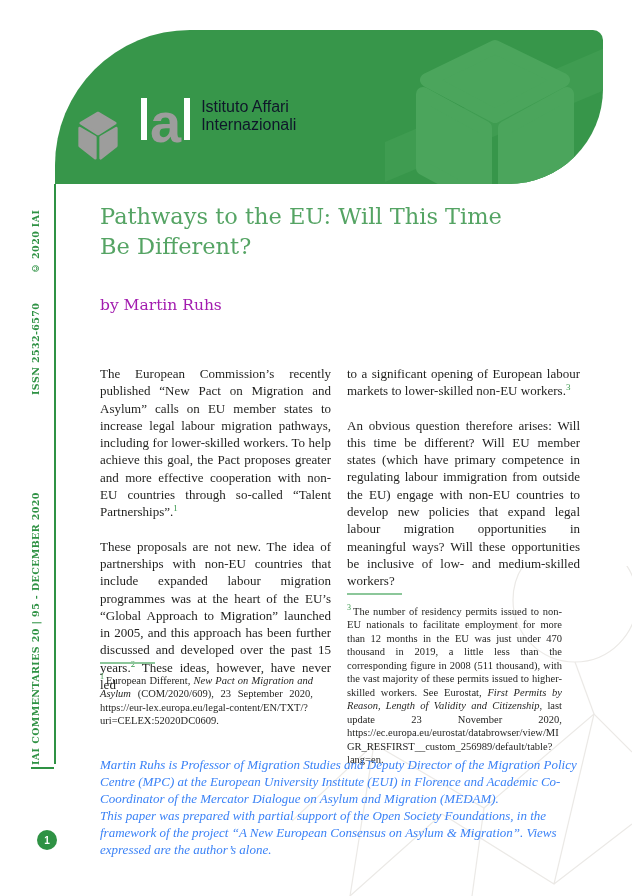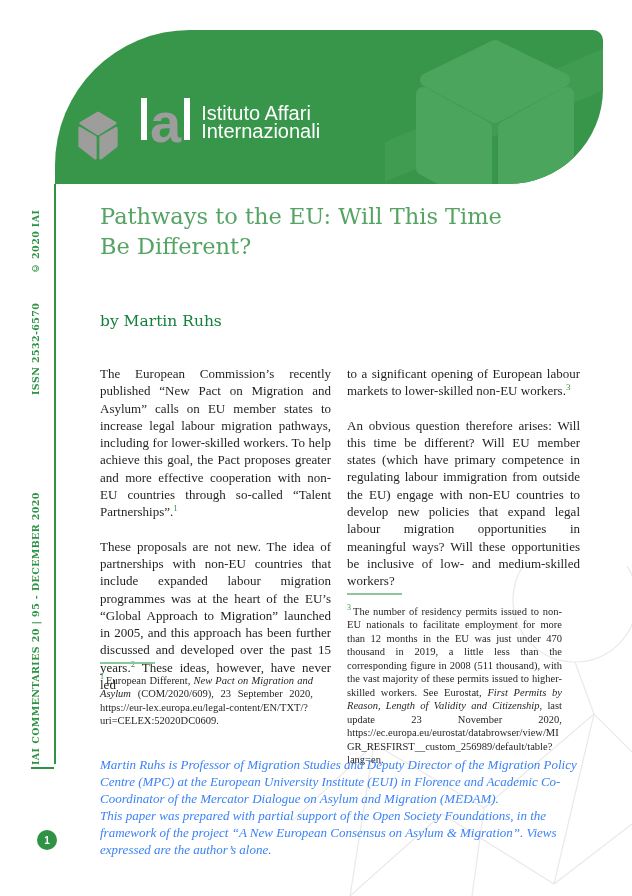--- a/index.html
+++ b/index.html
@@ -33,31 +33,31 @@
   .cube-pattern{position:absolute;left:330px;top:0;}
   .logo-row{position:absolute;left:20px;top:68px;display:flex;align-items:flex-start;z-index:2;}
   .logo-cube{margin-top:8px;}
   .ibar{width:6px;height:42px;background:#ffffff;}
   .ibar.left{margin-left:20px;}
   .logo-a{
     font-family:"Liberation Sans",sans-serif;font-weight:bold;font-size:56px;line-height:34px;
     color:#9d9d9c;padding:0 3px;margin-top:8px;
   }
   .org-name{
-    margin-left:11px;margin-top:7px;color:#ffffff;
-    font-family:"Liberation Sans",sans-serif;font-size:20px;line-height:17.5px;
+    margin-left:11px;color:#0f172a;
+    font-family:"Liberation Sans",sans-serif;font-size:16px;line-height:17.5px;
   }
   
   .title{
     position:absolute;left:100px;top:201px;width:470px;z-index:2;
     font-family:"DejaVu Serif",serif;font-size:22.5px;line-height:30px;color:#55a464;
   }
   .byline{
-    position:absolute;left:100px;top:312px;z-index:2;
-    font-family:"DejaVu Serif",serif;font-size:15.5px;color:#15803d;
+    position:absolute;left:100px;top:296px;z-index:2;
+    font-family:"DejaVu Serif",serif;font-size:15.5px;color:#a21caf;
   }
   .col{position:absolute;top:365px;z-index:2;}
   .col1{left:100px;width:231px;}
   .col2{left:347px;width:233px;}
   .col p{
     margin:0 0 17px 0;text-align:justify;
     font-size:13px;line-height:17.3px;color:#1f1f1d;
   }
   sup.ref{color:#37964a;font-size:9px;line-height:0;}
   .fnblock{position:absolute;z-index:2;}

